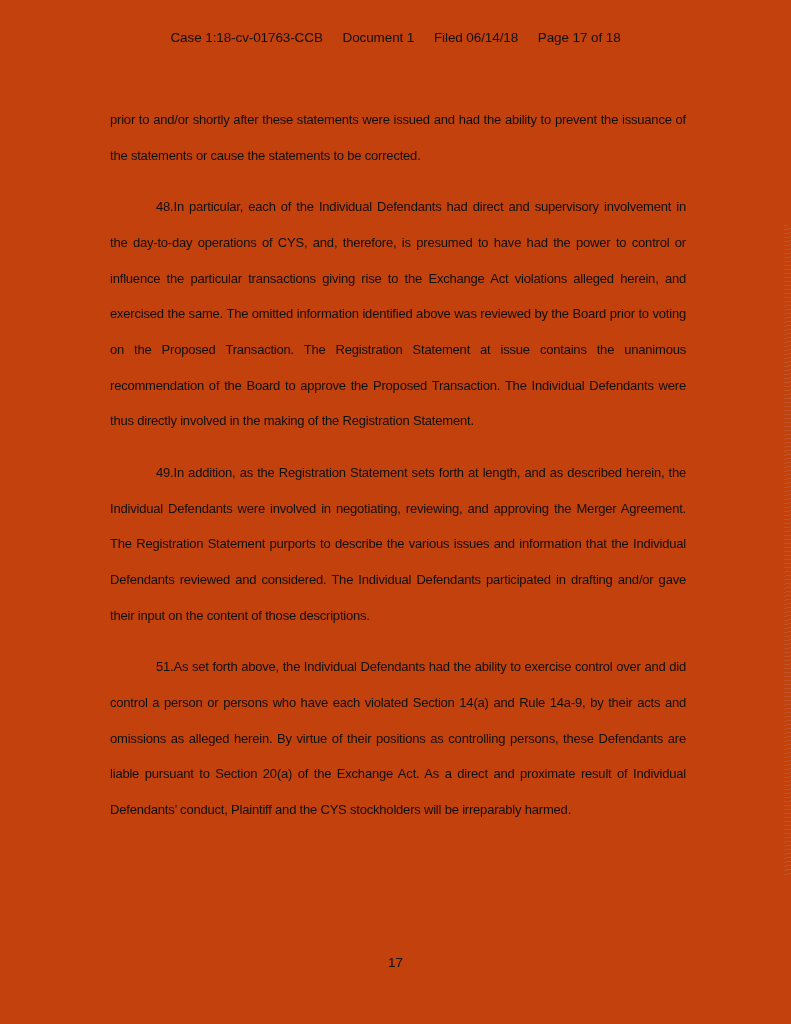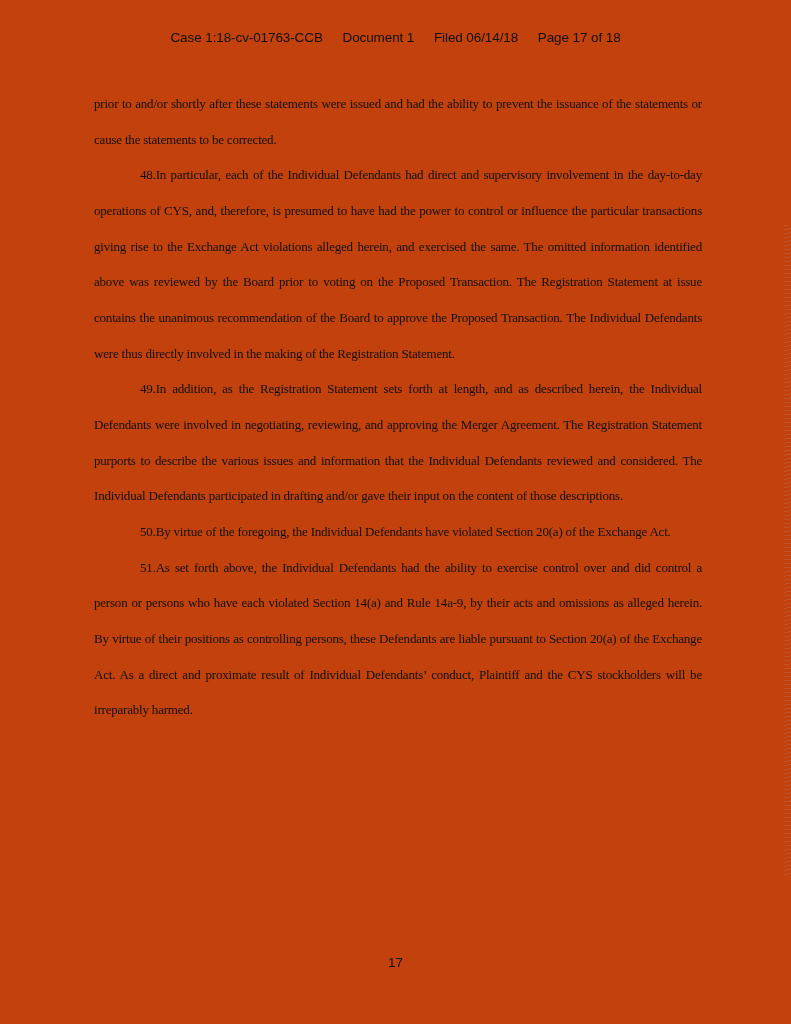--- a/index.html
+++ b/index.html
@@ -33,23 +33,22 @@
     position: absolute;
     top: 86px;
     left: 94px;
     width: 608px;
     font-size: 13px;
     letter-spacing: -0.2px;
     line-height: 35.66px;
     text-align: justify;
   }
   .body-text p {
-    margin: 0;
+    margin: 16px;
     padding: 0;
-    font-family: Liberation Serif, serif;
   }
   .body-text p.numbered {
     text-indent: 46px;
   }
   .pnum {
   }
   .page-footer {
     position: absolute;
     top: 955px;
     left: 0;
@@ -87,23 +86,20 @@
     <p>
       <span>prior to and/or shortly after these statements were issued and had the ability to prevent the issuance of the statements or cause the statements to be corrected.</span>
     </p>
     <p class="numbered">
       <span class="pnum">48.</span><span>In particular, each of the Individual Defendants had direct and supervisory involvement in the day-to-day operations of CYS, and, therefore, is presumed to have had the power to control or influence the particular transactions giving rise to the Exchange Act violations alleged herein, and exercised the same.  The omitted information identified above was reviewed by the Board prior to voting on the Proposed Transaction.  The Registration Statement at issue contains the unanimous recommendation of the Board to approve the Proposed Transaction.  The Individual Defendants were thus directly involved in the making of the Registration Statement.</span>
     </p>
     <p class="numbered">
       <span class="pnum">49.</span><span>In addition, as the Registration Statement sets forth at length, and as described herein, the Individual Defendants were involved in negotiating, reviewing, and approving the Merger Agreement.  The Registration Statement purports to describe the various issues and information that the Individual Defendants reviewed and considered.  The Individual Defendants participated in drafting and/or gave their input on the content of those descriptions.</span>
     </p>
     <p class="numbered">
-      <span class="pnum">50.</span><span>By virtue of the foregoing, the Individual Defendants have violated Section 20(a) of the Exchange Act.</span>
-    </p>
-    <p class="numbered">
       <span class="pnum">51.</span><span>As set forth above, the Individual Defendants had the ability to exercise control over and did control a person or persons who have each violated Section 14(a) and Rule 14a-9, by their acts and omissions as alleged herein.  By virtue of their positions as controlling persons, these Defendants are liable pursuant to Section 20(a) of the Exchange Act.  As a direct and proximate result of Individual Defendants’ conduct, Plaintiff and the CYS stockholders will be irreparably harmed.</span>
     </p>
   </div>
 
   <div class="scan-artifact"></div>
 
   <div class="page-footer">
     <span>17</span>
   </div>
 

